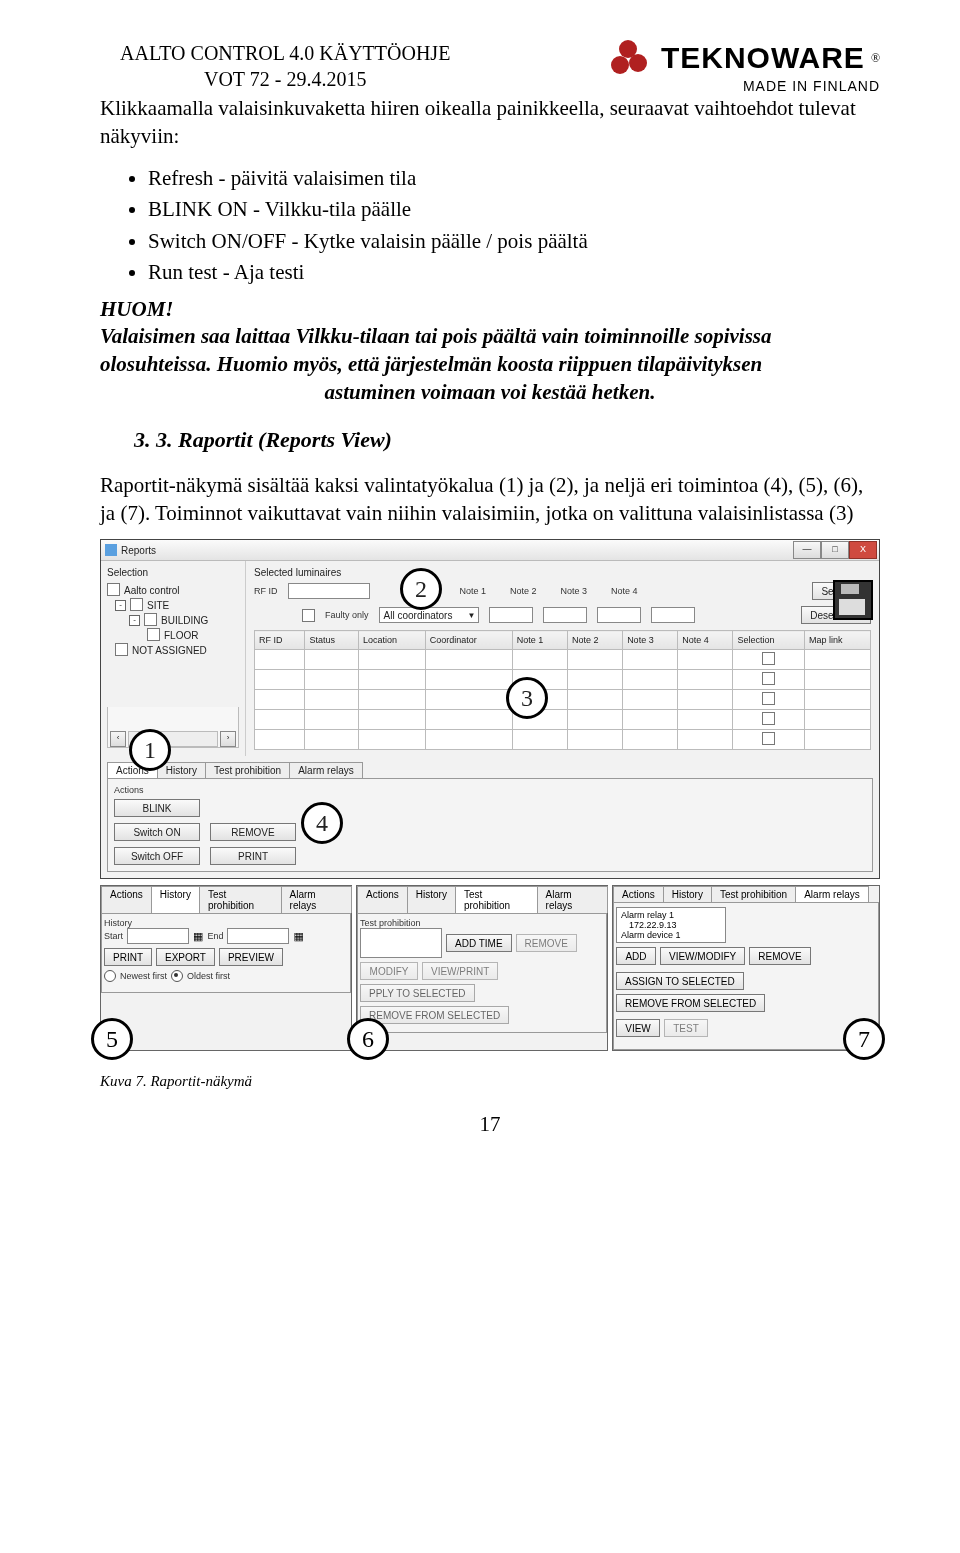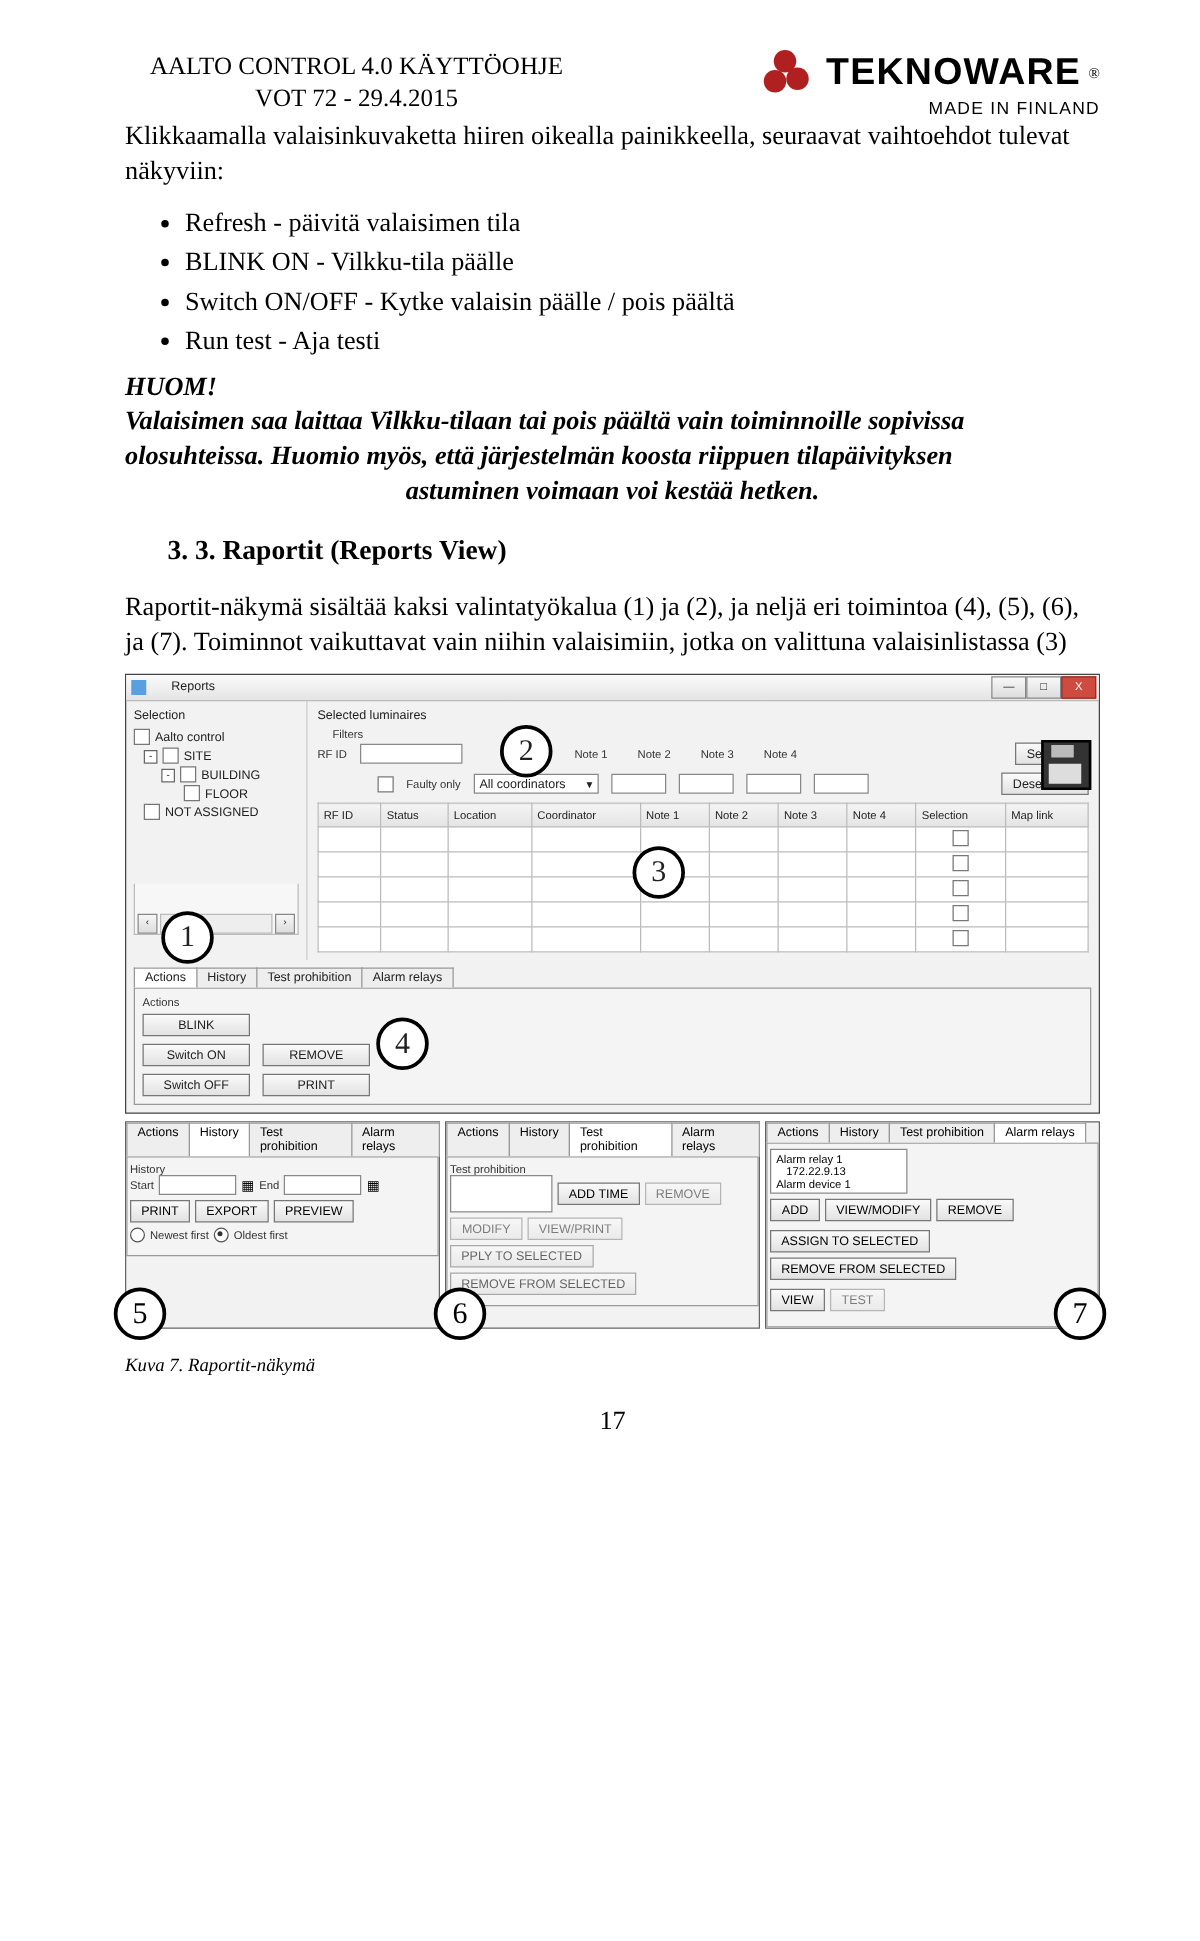--- a/index.html
+++ b/index.html
@@ -97,20 +97,21 @@
     margin: 0 0 20px 0;
   }
   .note .center {
     display: block;
     text-align: center;
   }
   .h3 {
     font-size: 22px;
     font-weight: bold;
     margin: 18px 0 18px 34px;
+    font-style: italic;
   }
   .figure-stack {
     margin: 10px 0 6px 0;
   }
   .win {
     border: 1px solid #444;
     background: #f2f2f2;
     font-family: Tahoma, Arial, sans-serif;
     font-size: 10px;
     color: #222;
@@ -121,21 +122,21 @@
     height: 20px;
     border-bottom: 1px solid #bbb;
     display: flex;
     align-items: center;
     justify-content: space-between;
     padding: 0 2px 0 4px;
   }
   .titlebar .icon-sq {
     width: 12px; height: 12px; background: #5aa0e0;
   }
-  .titlebar .tleft { display: flex; align-items: flex-start; gap: 20px; }
+  .titlebar .tleft { display: flex; align-items: center; gap: 4px; }
   .winbtns { display: flex; gap: 0; }
   .winbtn {
     width: 26px; height: 16px; border: 1px solid #888;
     background: linear-gradient(#f8f8f8,#ddd);
     font-size: 9px; text-align: center; line-height: 14px;
   }
   .winbtn.close { background: #cf4a3f; color: #fff; border-color: #903028; }
   .body-row { display: flex; }
   .selcol {
     width: 132px;
@@ -361,21 +362,20 @@
             <span class="sbtn">‹</span>
             <span style="flex:1;height:14px;border:1px solid #bbb;background:#eee;"></span>
             <span class="sbtn">›</span>
           </div>
 
           <div class="circ" style="left:28px; top:168px;">1</div>
         </div>
 
         <div class="maincol">
           <div class="section-label">Selected luminaires</div>
-          <div class="lbl" style="margin:2px 0 2px 12px;">Filters</div>
 
           <div class="filters-row" style="position:relative;">
             <span class="lbl">RF ID</span>
             <span class="txtin" style="width:80px;"></span>
             <span style="width:70px;"></span>
             <span class="lbl">Note 1</span>
             <span class="lbl" style="margin-left:14px;">Note 2</span>
             <span class="lbl" style="margin-left:14px;">Note 3</span>
             <span class="lbl" style="margin-left:14px;">Note 4</span>
             <div class="selectall-col" style="margin-left:auto; flex-direction:row; align-items:center; gap:8px;">

